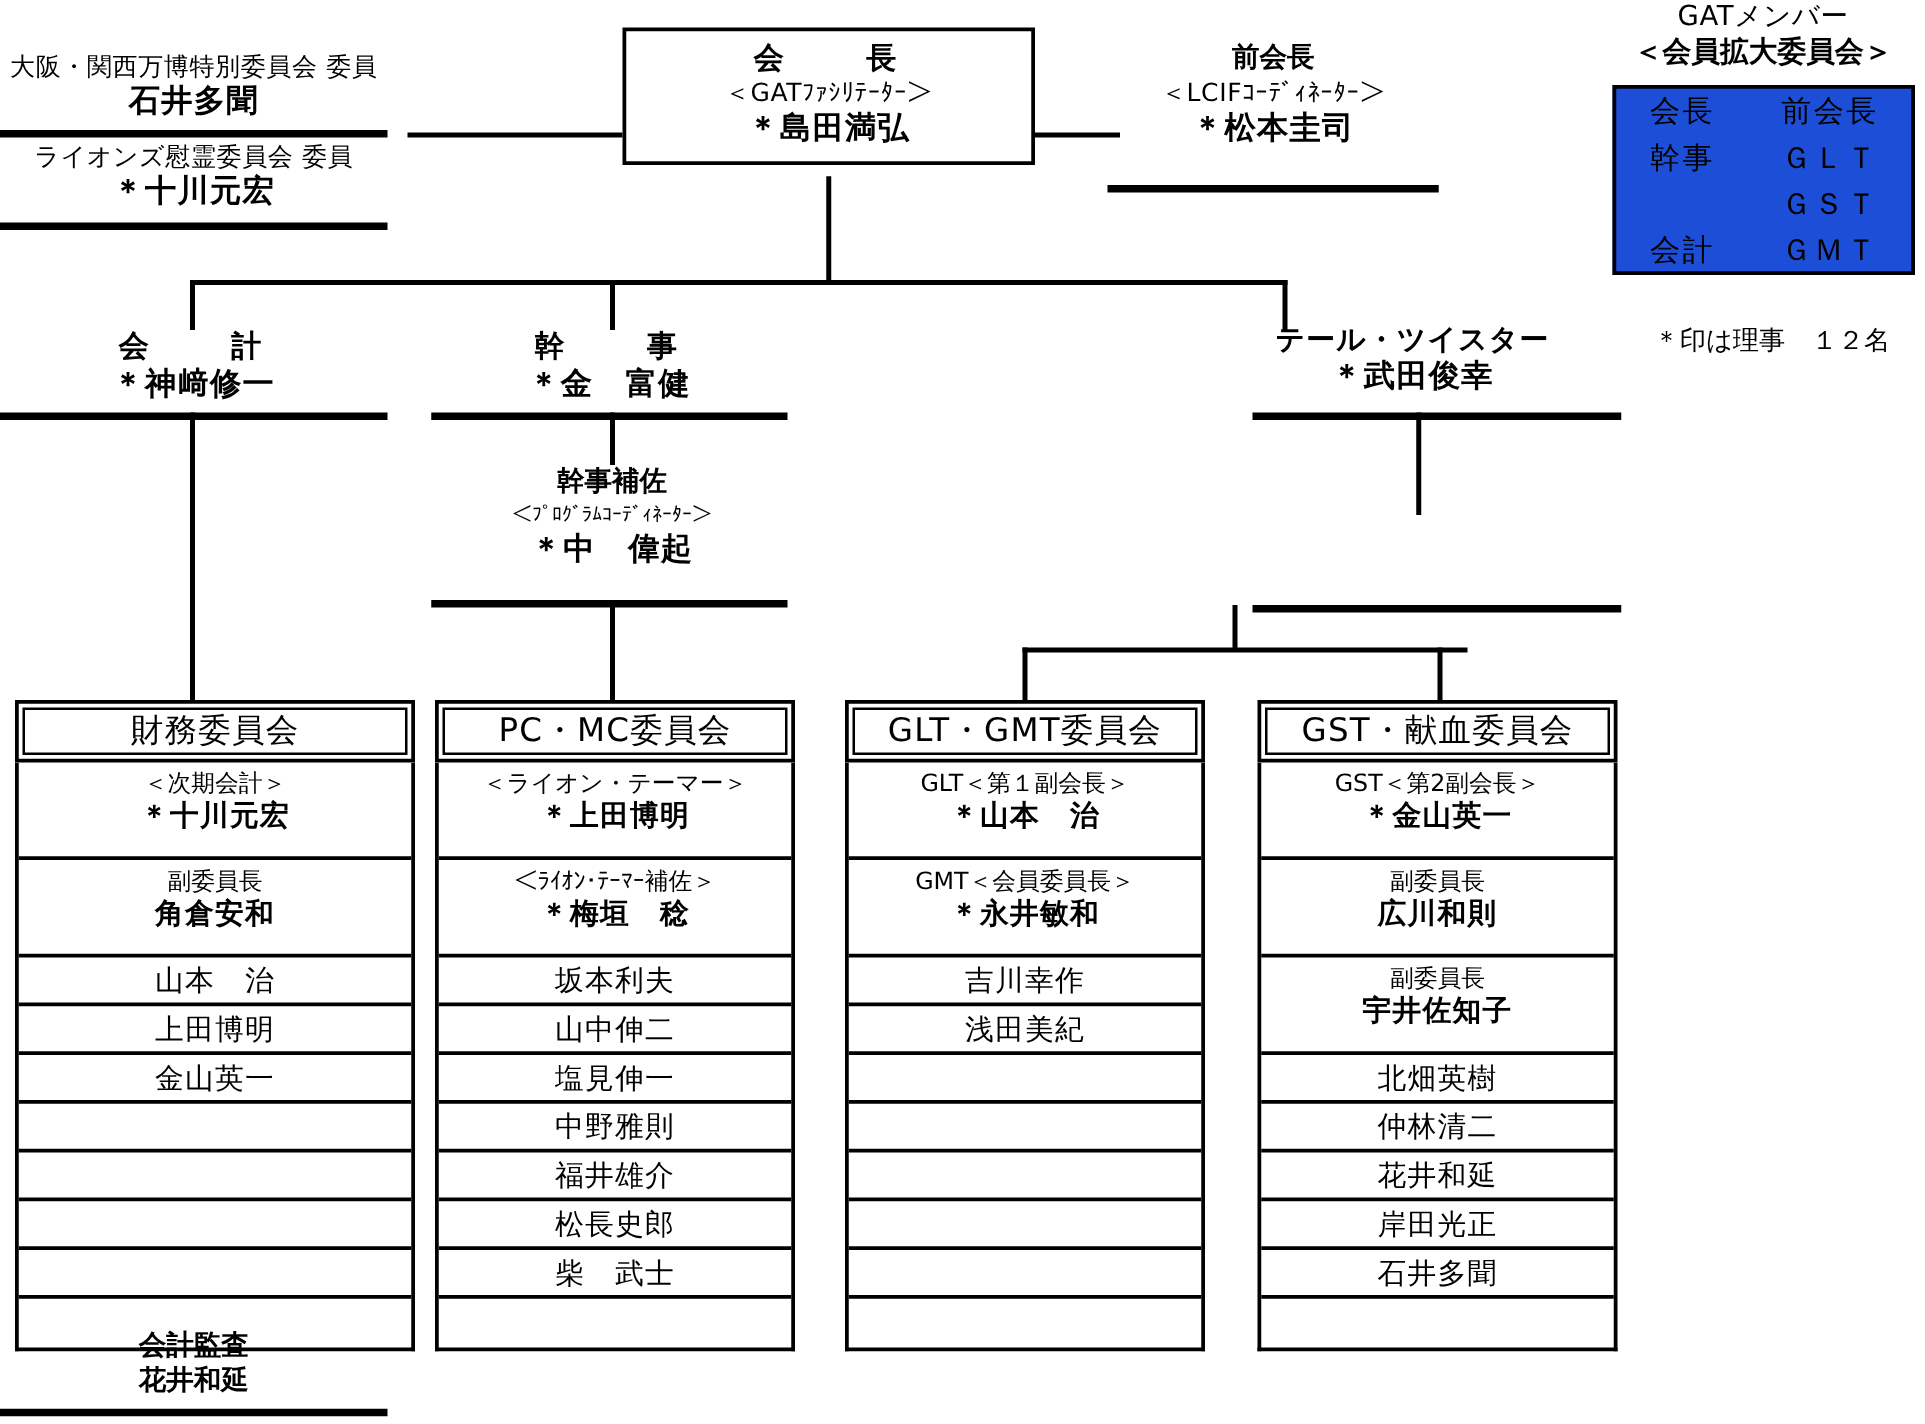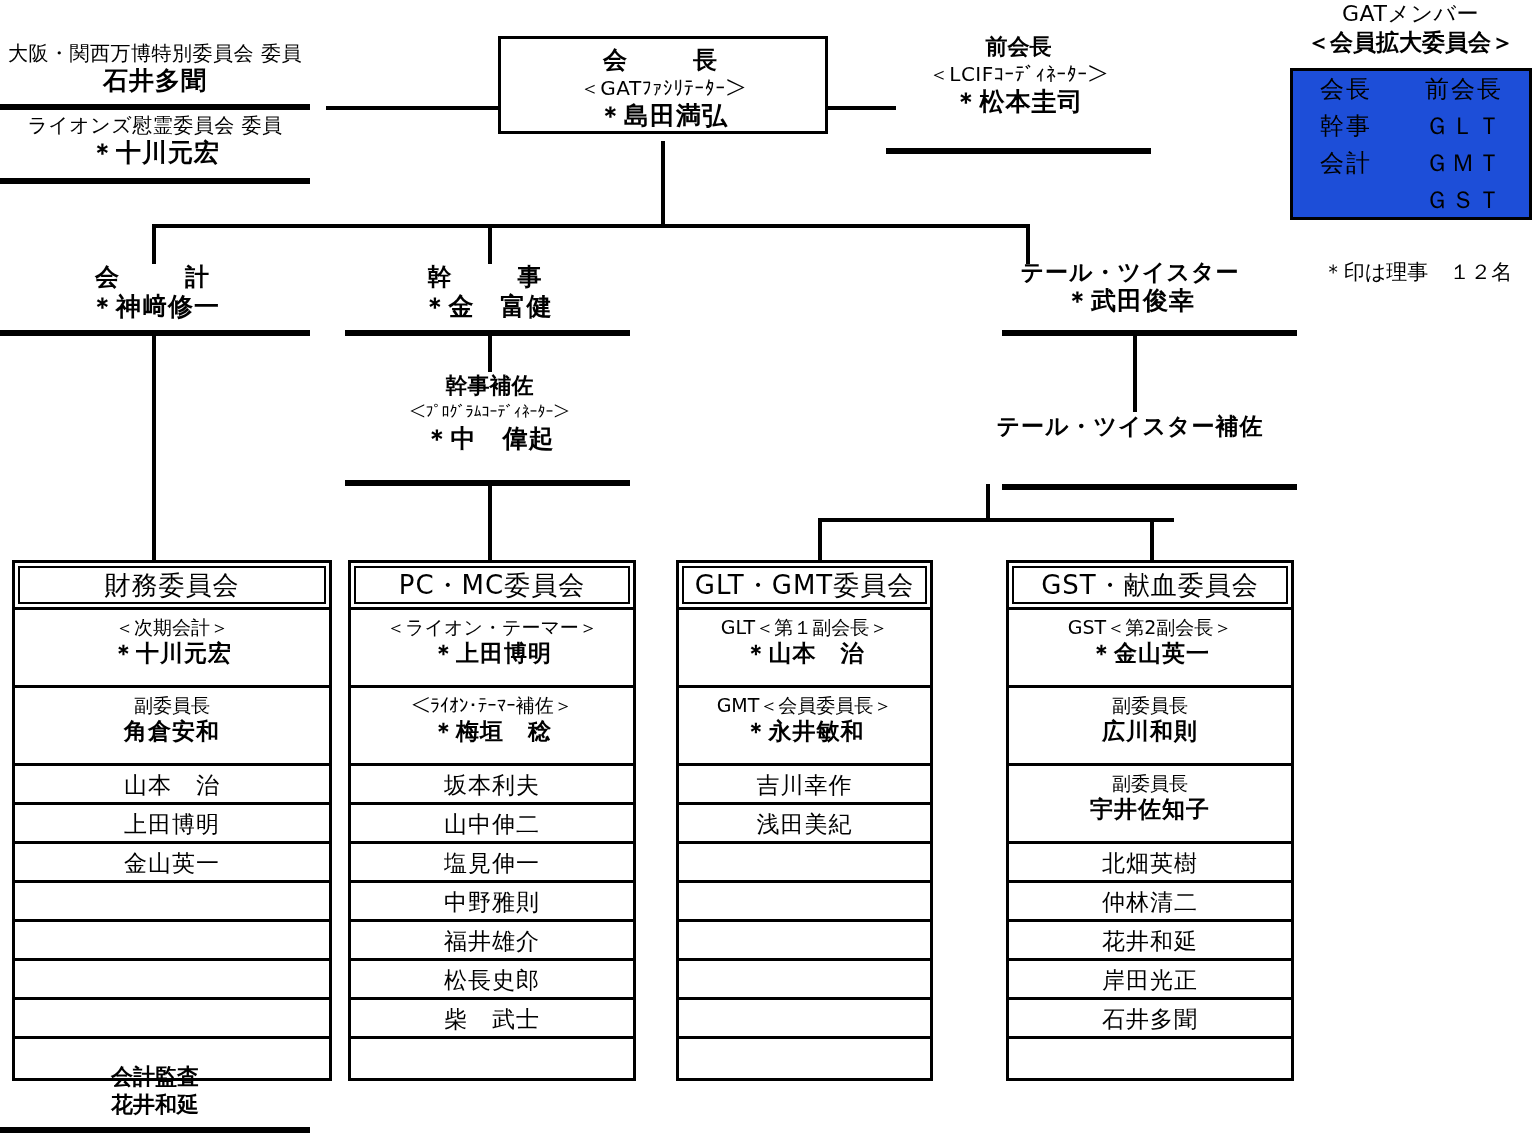--- a/index.html
+++ b/index.html
@@ -102,21 +102,21 @@
   <div class="abs ul" style="left:0px;top:104px;width:310px;"></div>
 
   <div class="abs ctr" style="left:0px;top:112px;width:310px;">
     <div class="role">ライオンズ慰霊委員会 委員</div>
     <div class="name">＊十川元宏</div>
   </div>
   <div class="abs ul" style="left:0px;top:178px;width:310px;"></div>
 
   <div class="abs hline" style="left:326px;top:106px;width:175px;"></div>
 
-  <div class="abs boxed ctr" style="left:498px;top:36px;width:330px;height:98px;padding-top:6px;">
+  <div class="abs boxed ctr" style="left:498px;top:22px;width:330px;height:110px;padding-top:6px;">
     <div class="title-lg">会　　長</div>
     <div class="role">＜GATﾌｧｼﾘﾃｰﾀｰ＞</div>
     <div class="name">＊島田満弘</div>
   </div>
 
   <div class="abs hline" style="left:828px;top:106px;width:68px;"></div>
 
   <div class="abs ctr" style="left:886px;top:33px;width:265px;">
     <div class="name-sm">前会長</div>
     <div class="role">＜LCIFｺｰﾃﾞｨﾈｰﾀｰ＞</div>
@@ -131,26 +131,26 @@
   <div class="abs gat-box" style="left:1290px;top:68px;width:242px;height:152px;">
     <div class="gat-row">
       <span class="gat-c1">会長</span>
       <span class="gat-c2">前会長</span>
     </div>
     <div class="gat-row">
       <span class="gat-c1">幹事</span>
       <span class="gat-c2">ＧＬＴ</span>
     </div>
     <div class="gat-row">
+      <span class="gat-c1"></span>
+      <span class="gat-c2">ＧＳＴ</span>
+    </div>
+    <div class="gat-row">
       <span class="gat-c1">会計</span>
       <span class="gat-c2">ＧＭＴ</span>
-    </div>
-    <div class="gat-row">
-      <span class="gat-c1"></span>
-      <span class="gat-c2">ＧＳＴ</span>
     </div>
   </div>
 
   <div class="abs" style="left:1295px;top:258px;width:245px;font-size:21px;line-height:28px;text-align:center;">＊印は理事　１２名</div>
 
   <div class="abs vline" style="left:661px;top:141px;height:86px;"></div>
   <div class="abs hline" style="left:152px;top:224px;width:878px;"></div>
   <div class="abs vline" style="left:152px;top:224px;height:40px;"></div>
   <div class="abs vline" style="left:488px;top:224px;height:40px;"></div>
   <div class="abs vline" style="left:1026px;top:224px;height:40px;"></div>
@@ -178,21 +178,20 @@
   <div class="abs vline" style="left:488px;top:480px;height:80px;"></div>
 
   <div class="abs ctr" style="left:975px;top:258px;width:310px;">
     <div class="name-sm" style="font-size:23px;letter-spacing:1px;">テール・ツイスター</div>
     <div class="name">＊武田俊幸</div>
   </div>
   <div class="abs ul" style="left:1002px;top:330px;width:295px;"></div>
   <div class="abs vline" style="left:1133px;top:330px;height:82px;"></div>
 
   <div class="abs ctr" style="left:975px;top:412px;width:310px;">
-    <div class="name-sm" style="font-size:23px;letter-spacing:1px;">テール・ツイスター補佐</div>
   </div>
   <div class="abs ul" style="left:1002px;top:484px;width:295px;"></div>
 
   <div class="abs vline" style="left:986px;top:484px;height:36px;"></div>
   <div class="abs hline" style="left:818px;top:518px;width:356px;"></div>
   <div class="abs vline" style="left:818px;top:518px;height:42px;"></div>
   <div class="abs vline" style="left:1150px;top:518px;height:42px;"></div>
 
   <div class="abs col" style="left:12px;top:560px;width:320px;">
     <div class="col-head">
@@ -261,21 +260,21 @@
       <div class="cell one">
         <span class="p">松長史郎</span>
       </div>
       <div class="cell one">
         <span class="p">柴　武士</span>
       </div>
       <div class="cell blank"></div>
     </div>
   </div>
 
-  <div class="abs col" style="left:676px;top:560px;width:257px;">
+  <div class="abs col" style="left:676px;top:560px;width:288px;">
     <div class="col-head">
       <span>GLT・GMT委員会</span>
     </div>
     <div class="col-body">
       <div class="cell two">
         <span class="r">GLT＜第１副会長＞</span>
         <span class="n">＊山本　治</span>
       </div>
       <div class="cell two">
         <span class="r">GMT＜会員委員長＞</span>

